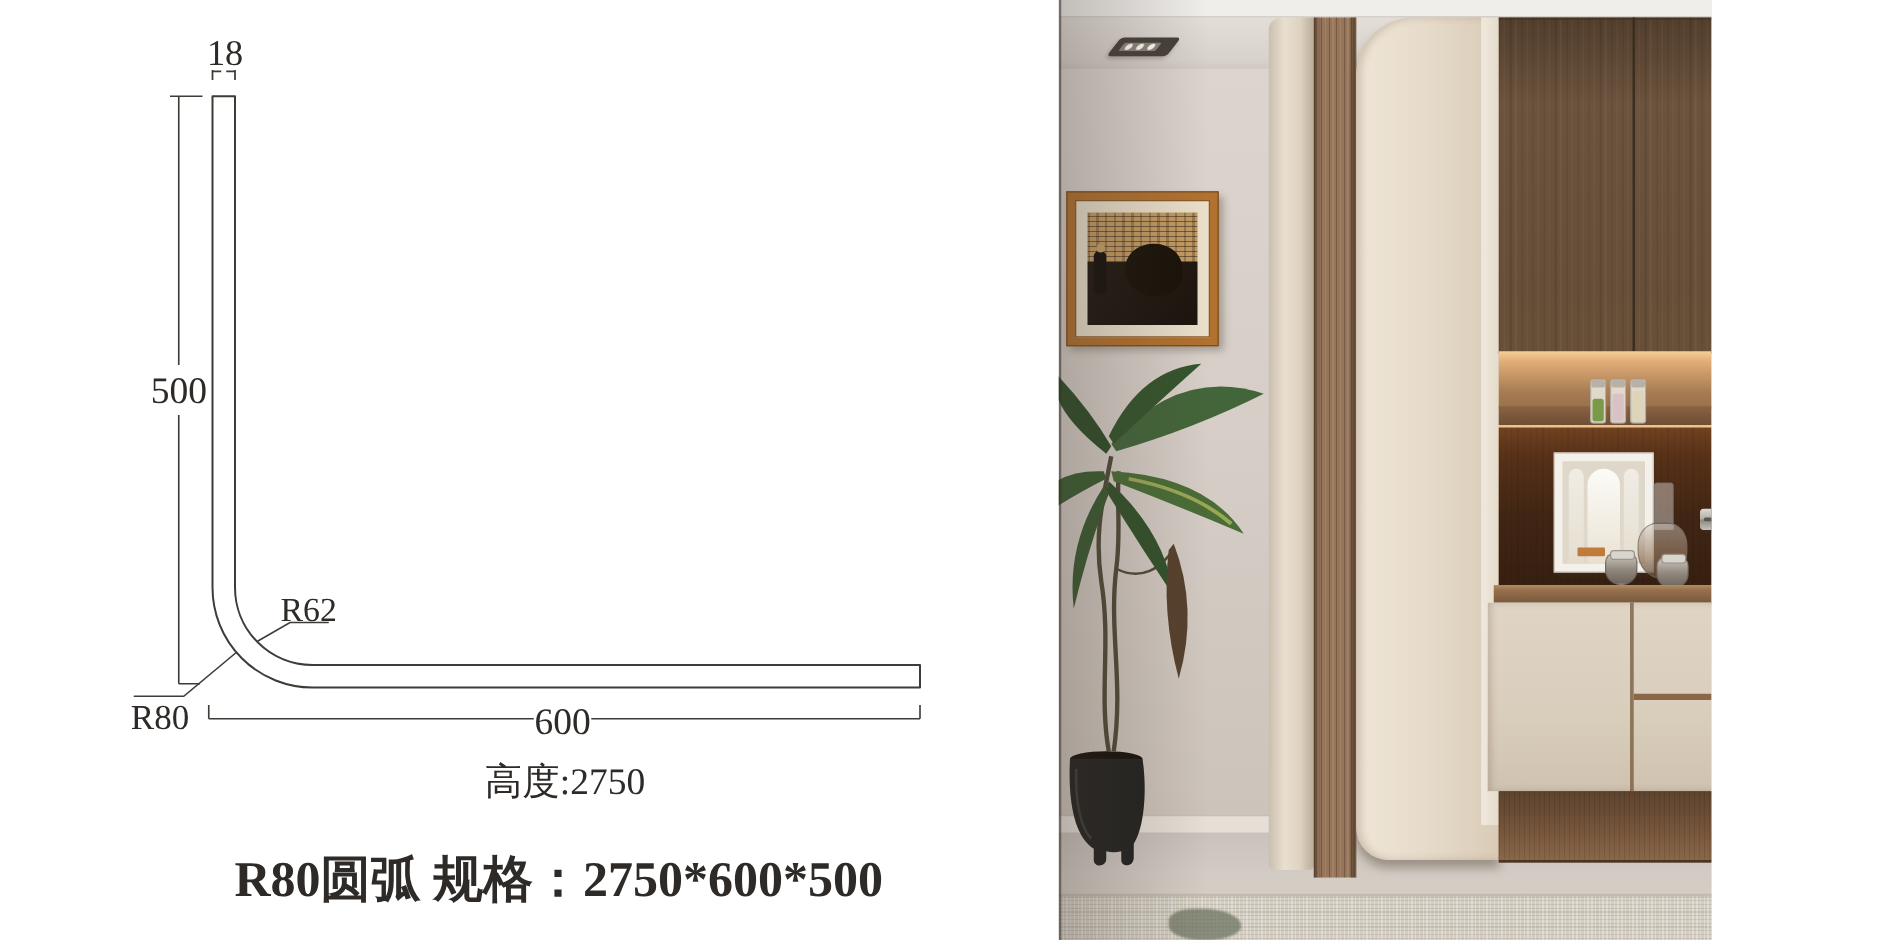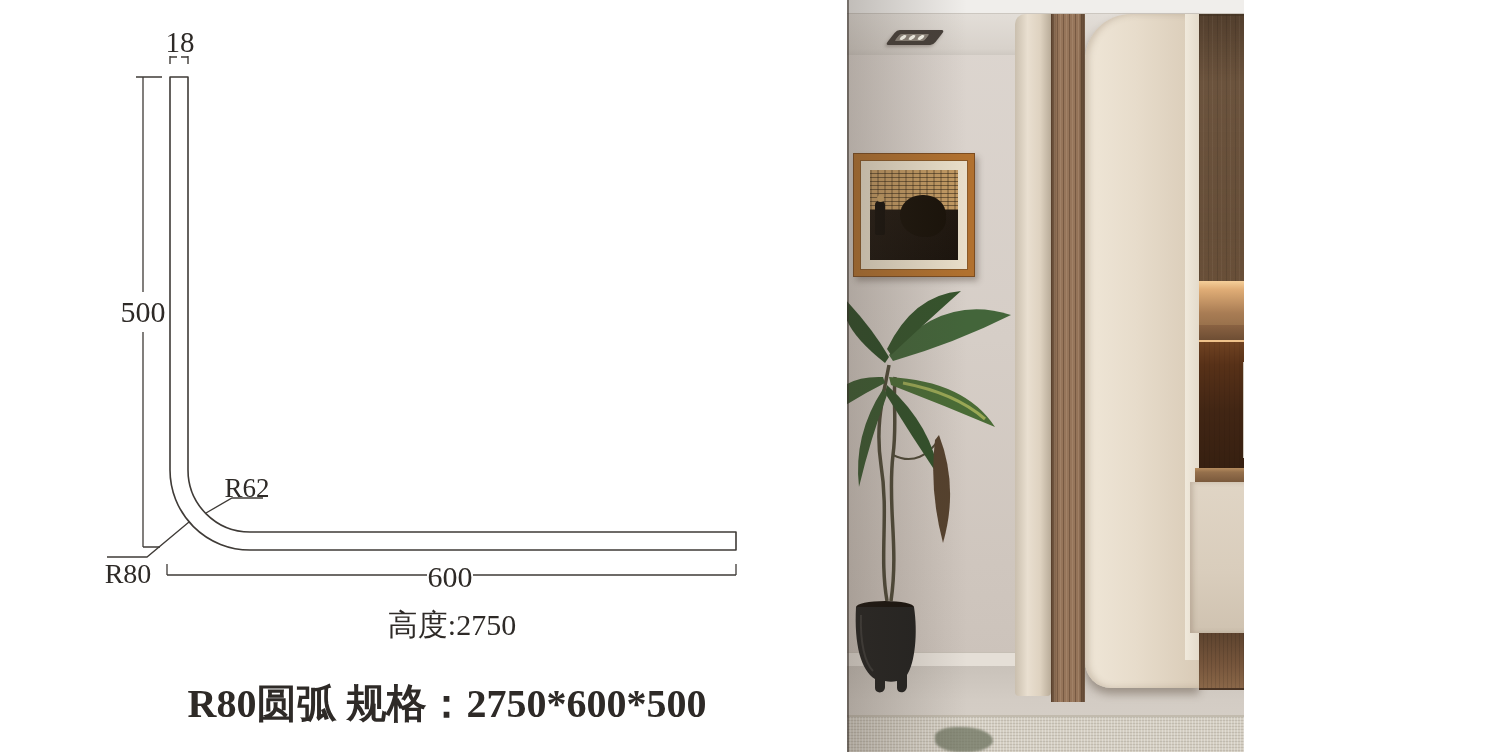--- a/index.html
+++ b/index.html
@@ -1,16 +1,16 @@
 <!DOCTYPE html>
 <html><head>
 <meta charset="utf-8">
 <style>
   html,body{margin:0;padding:0;background:#ffffff;}
-  #stage{position:relative;width:1244px;height:752px;overflow:hidden;background:#ffffff;
+  #stage{position:relative;width:1369px;height:752px;overflow:hidden;background:#ffffff;
          font-family:"Liberation Serif","DejaVu Serif",serif;}
   
   #drawing{position:absolute;left:0;top:0;width:847px;height:752px;background:#ffffff;}
   #drawing svg text{fill:#2e2a27;}
   
   #photo{position:absolute;left:847px;top:0;width:663px;height:752px;overflow:hidden;background:#d5cdc6;}
   .abs{position:absolute;}
   
   .wall{left:0;top:0;width:663px;height:752px;
         background:linear-gradient(180deg,#ddd6d0 0%,#d6cec7 45%,#cfc6be 75%,#c9c0b8 100%);}

